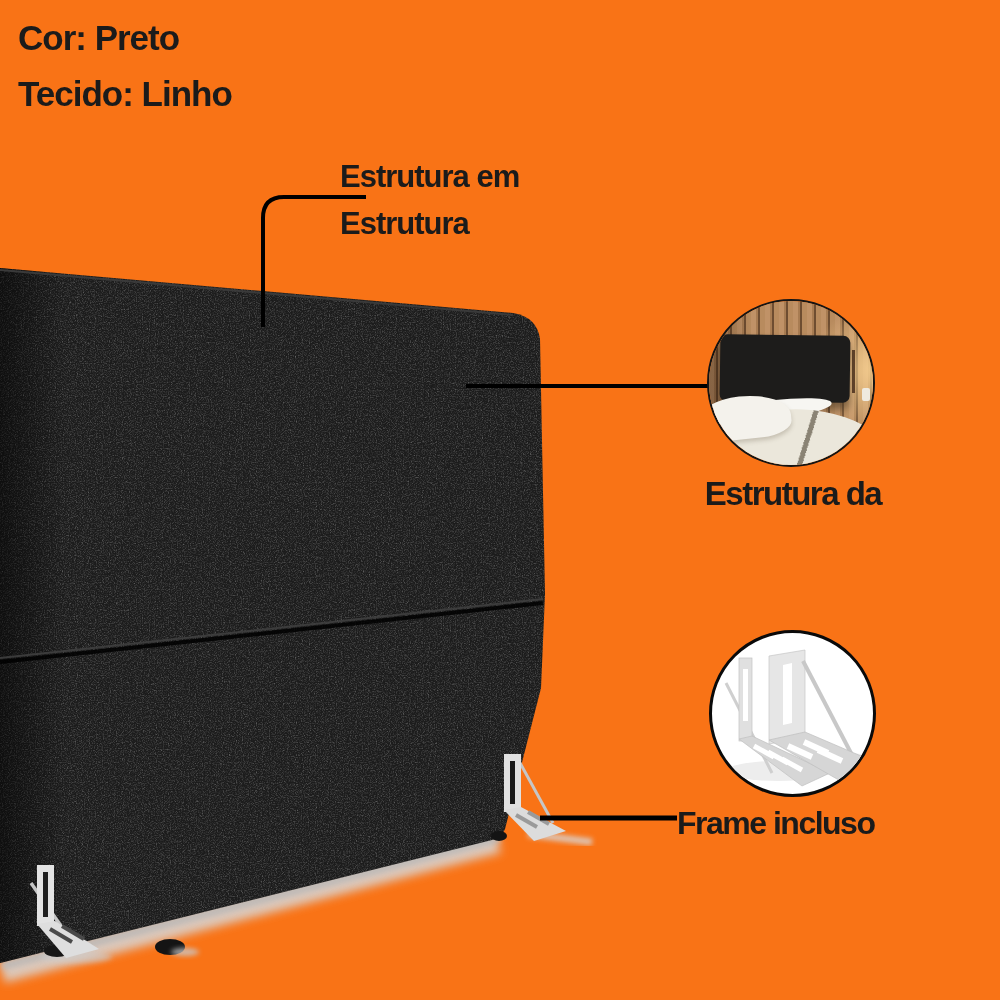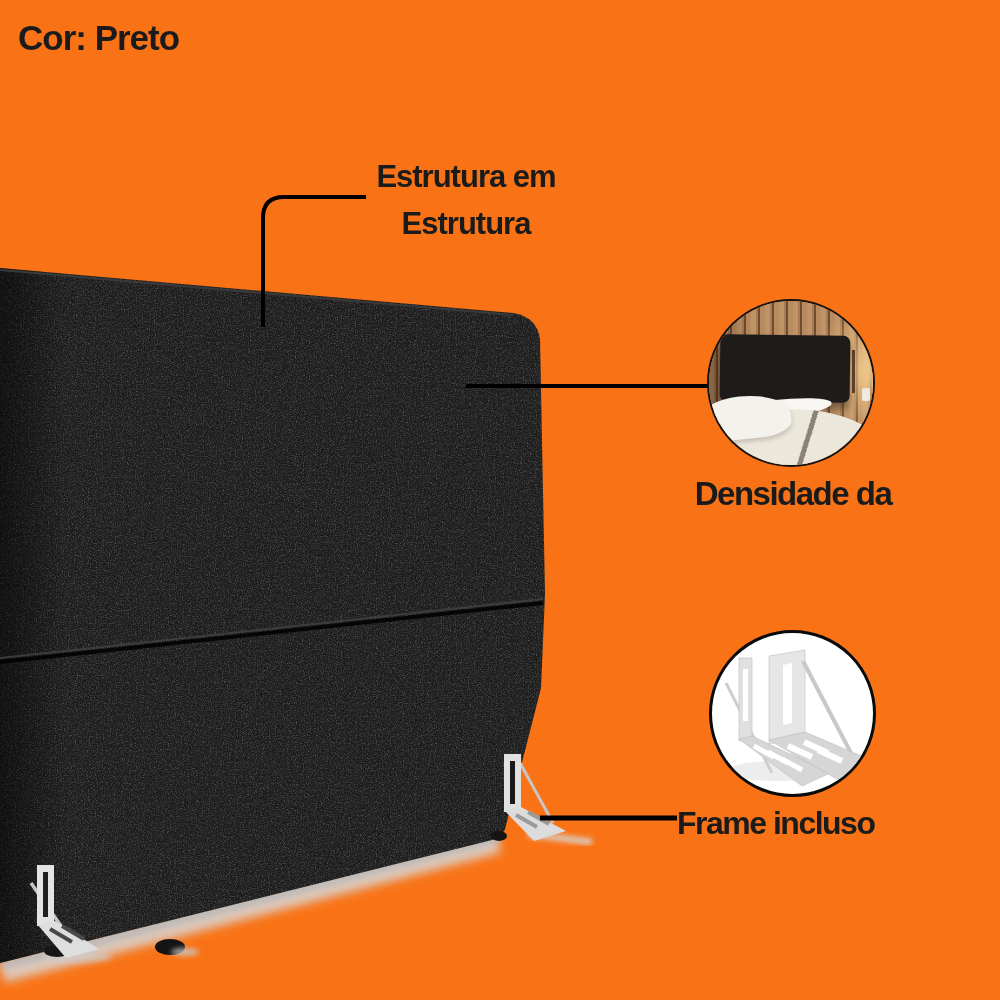--- a/index.html
+++ b/index.html
@@ -2,21 +2,21 @@
 <html><head>
 <meta charset="utf-8">
 <style>
   html,body{margin:0;padding:0;background:#fff;}
   #stage{
     position:relative;width:1000px;height:1000px;background:#f97316;overflow:hidden;
     font-family:Liberation Sans, sans-serif;
   }
   .txt{position:absolute;color:#1b1b1b;font-weight:700;white-space:nowrap;}
   .spec{font-size:35px;letter-spacing:-1px;}
-  .callout{font-size:31px;letter-spacing:-1px;text-align:center;line-height:47px;}
+  .callout{font-size:31px;letter-spacing:-1px;line-height:47px;}
   .callout2{font-size:33px;letter-spacing:-1.5px;text-align:center;line-height:46px;}
   .callout3{font-size:32px;letter-spacing:-1.5px;}
   svg{position:absolute;left:0;top:0;}
   .inset{position:absolute;border-radius:50%;overflow:hidden;box-sizing:border-box;}
   
   #bedroom{left:707px;top:299px;width:168px;height:168px;border:2px solid #141414;}
   #bedroom .slats{position:absolute;inset:0;
     background:
       linear-gradient(90deg, rgba(40,24,12,.38), rgba(40,24,12,0) 26%),
       repeating-linear-gradient(90deg,#c49769 0,#c49769 0px,#c09267 0 5px,#a87c52 5px 7px,#6e4d31 7px 9px,#b88b5e 9px 14px);
@@ -103,28 +103,29 @@
       <line x1="516" y1="815" x2="537" y2="827" stroke="#9a9a9a" stroke-width="4"></line>
       <line x1="528" y1="812" x2="549" y2="824" stroke="#9a9a9a" stroke-width="4"></line>
     </g>
 
     <path d="M 366 197 L 284 197 Q 263 197 263 218 L 263 327" fill="none" stroke="#000" stroke-width="4"></path>
     <line x1="466" y1="386" x2="708" y2="386" stroke="#000" stroke-width="4"></line>
     <line x1="540" y1="818" x2="677" y2="818" stroke="#000" stroke-width="5"></line>
   </svg>
 
   <div class="txt spec" style="left:18px;top:18px;">Cor: Preto</div>
+  <div class="txt spec" style="left:18px;top:74px;">Tecido: Linho</div>
 
   <div class="txt callout" style="left:340px;top:153px;width:252px;">
     <div>Estrutura em</div>
     <div>Estrutura</div>
   </div>
 
   <div class="txt callout2" style="left:664px;top:471px;width:258px;">
-    <div>Densidade da</div>
+    <div>Estrutura da</div>
   </div>
 
   <div class="txt callout3" style="left:677px;top:805px;">Frame incluso</div>
 
   <div id="bedroom" class="inset">
     <div class="slats"></div>
     <div class="glow"></div>
     <div class="lamp-pole"></div>
     <div class="switch"></div>
     <div class="hb"></div>

